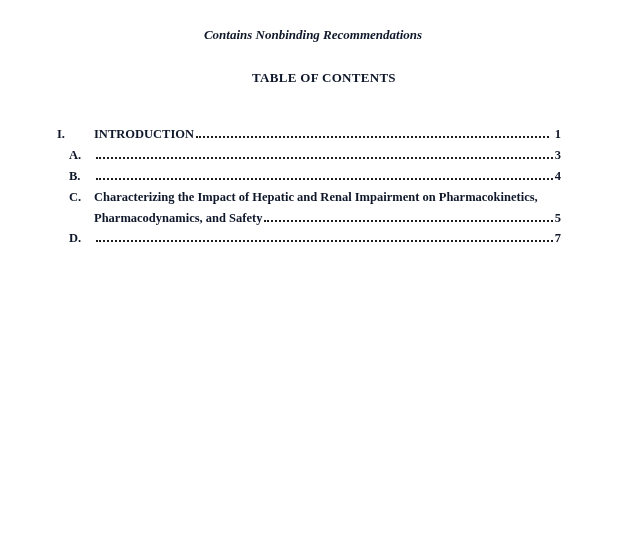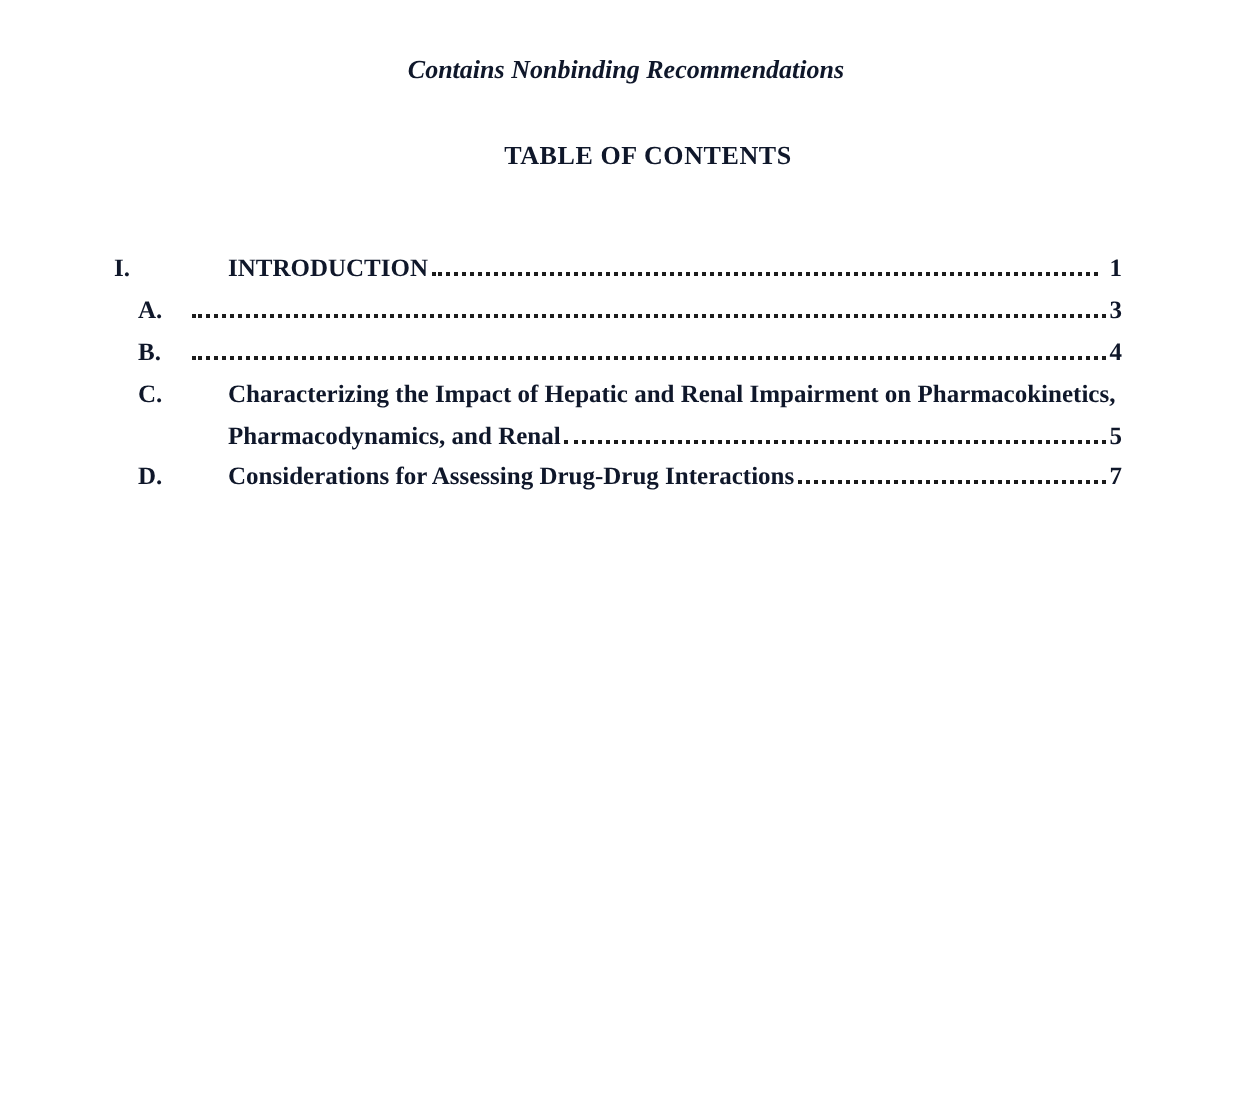--- a/index.html
+++ b/index.html
@@ -43,21 +43,21 @@
   .row {
     display: flex;
     align-items: baseline;
     height: 20.9px;
     cursor: default;
   }
   .lbl { flex: none; }
   .lvl1 .lbl { width: 37px; }
   .lvl2 { padding-left: 12px; }
   .lvl2 .lbl { width: 25px; }
-  .ttl { flex: none; white-space: nowrap; margin-left: 20px; }
+  .ttl { flex: none; white-space: nowrap; }
   .leader {
     flex: 1 1 auto;
     min-width: 8px;
     height: 0;
     border-bottom: 2px dotted #1c1c1c;
     margin-left: 2px;
     margin-right: 1px;
   }
   .pg { flex: none; }
   .lvl1 .pg { padding-left: 5px; }
@@ -94,26 +94,25 @@
       <span class="pg">4</span>
     </div>
 
     <div class="row lvl2">
       <span class="lbl">C.</span>
       <span class="ttl">Characterizing the Impact of Hepatic and Renal Impairment on Pharmacokinetics,</span>
     </div>
 
     <div class="row lvl2">
       <span class="lbl"></span>
-      <span class="ttl">Pharmacodynamics, and Renal</span>
+      <span class="ttl">Pharmacodynamics, and Safety</span>
       <span class="leader"></span>
       <span class="pg">5</span>
     </div>
 
     <div class="row lvl2">
       <span class="lbl">D.</span>
-      <span class="ttl">Considerations for Assessing Drug-Drug Interactions</span>
       <span class="leader"></span>
       <span class="pg">7</span>
     </div>
 
   </div>
 </div>
 
 </body></html>

